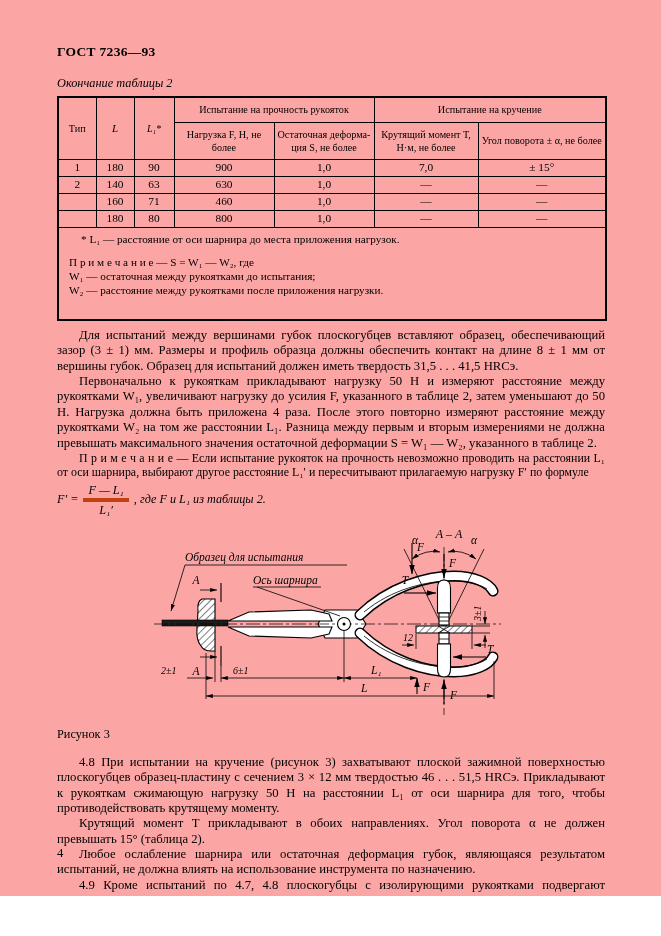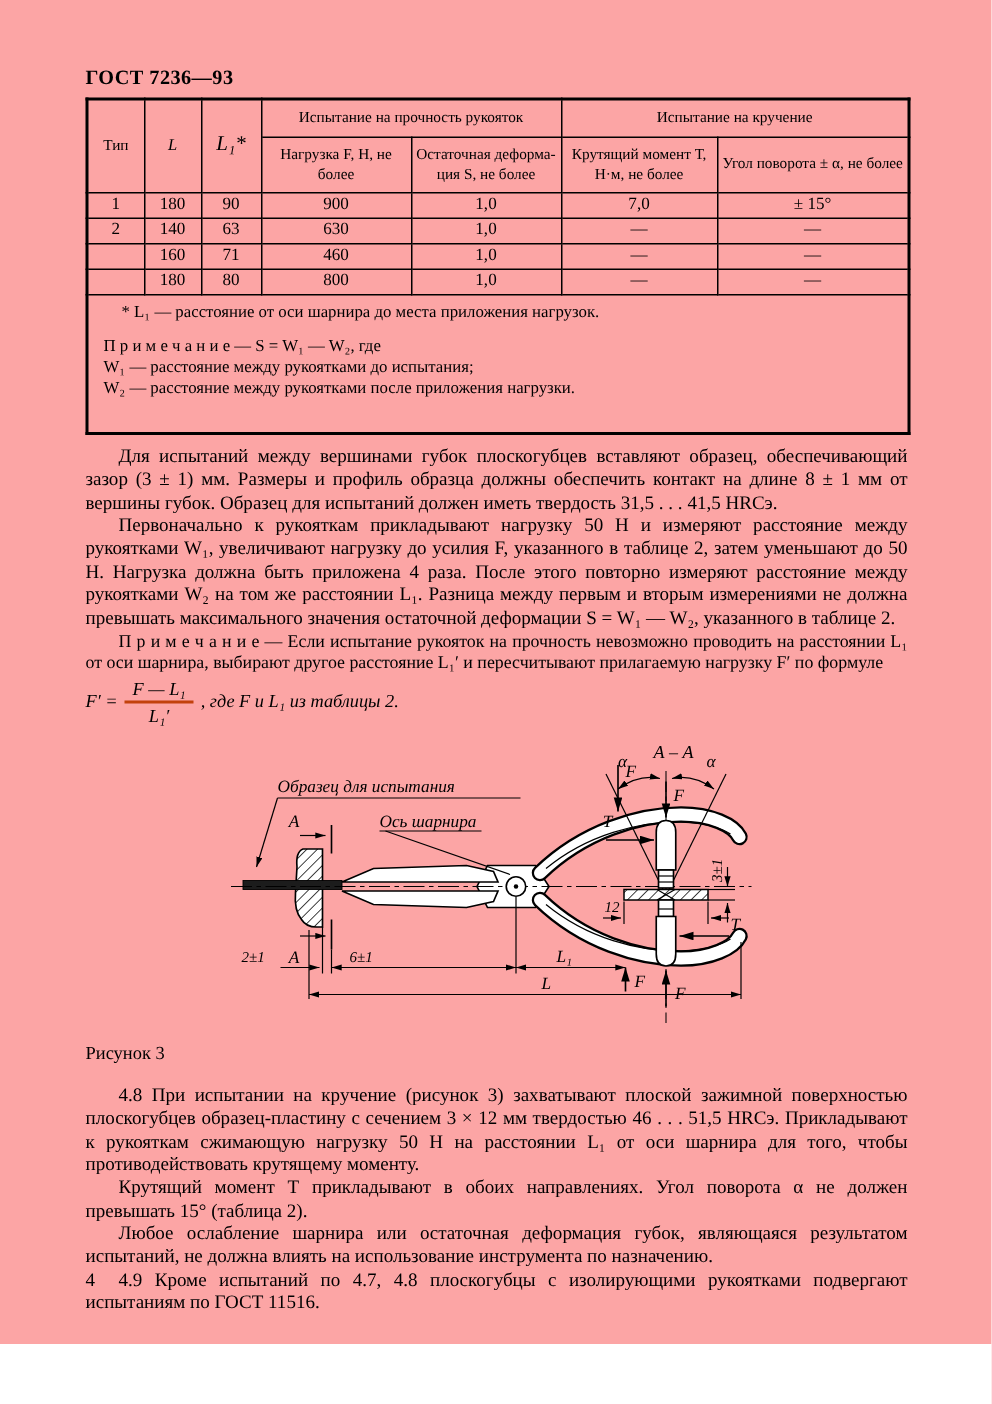--- a/index.html
+++ b/index.html
@@ -15,21 +15,21 @@
   .hrow2 th{height:34px;}
   td.c{font-size:11.4px;height:14px;line-height:1.05;}
   td.fnote{text-align:left;font-size:11.2px;line-height:1.25;padding:4px 10px 22px 10px;}
   .fn-star{padding-left:12px;}
   .fn-note{margin-top:9px;}
   .txt p{margin:0;font-size:12.7px;line-height:1.21;text-align:justify;text-indent:22px;}
   .txt p.first{margin-top:7px;}
   .txt p.small{font-size:11.9px;line-height:1.22;}
   .frm{display:flex;align-items:center;font-size:12.2px;margin:3px 0 0 0;font-style:italic;}
   .frac{display:inline-flex;flex-direction:column;align-items:center;margin:0 5px;line-height:1.15;}
-  .frac .num{padding:0 5px 1px 5px;border-bottom:2px solid #c2410c;}
+  .frac .num{padding:0 5px 1px 5px;border-bottom:4px solid #c2410c;}
   .frac .den{padding-top:1px;}
   .after{margin-top:12px !important;}
   .figwrap{margin-top:10px;margin-left:92px;width:430px;}
   .figcap{width:548px;font-size:12.3px;margin-top:4px;}
   .p48{margin-top:13px !important;}
   .pagenum{position:absolute;left:57px;top:846px;font-size:12.7px;}
   svg text{font-family:"Liberation Serif",serif;}
   .lbl{font-style:italic;font-size:11.5px;}
   .dim{font-style:italic;font-size:10px;}
   .dimb{font-style:italic;font-size:11.5px;}
@@ -39,36 +39,37 @@
   .cl{stroke:#000;stroke-width:.7;fill:none;stroke-dasharray:14 3 3 3;}
   .wfill{fill:#fff;stroke:#000;stroke-width:1.1;}
 </style>
 </head>
 <body>
 
 <div class="page">
   <div class="content">
 
     <div class="gost">ГОСТ 7236—93</div>
+    <div class="tcap">Окончание таблицы 2</div>
 
     <table>
       <colgroup>
         <col style="width:38px">
           <col style="width:38px">
           <col style="width:40px">
         <col style="width:100px">
           <col style="width:100px">
           <col style="width:104px">
           <col style="width:128px">
       </colgroup>
       <tbody>
           <tr class="hrow1">
         <th rowspan="2">Тип</th>
         <th rowspan="2" style="font-style:italic;font-size:11px">L</th>
-        <th rowspan="2" style="font-style:italic;font-size:14px">L₁*</th>
+        <th rowspan="2" style="font-style:italic;font-size:10px">L₁*</th>
         <th colspan="2">Испытание на прочность рукояток</th>
         <th colspan="2">Испытание на кручение</th>
       </tr>
       <tr class="hrow2">
         <th>Нагрузка F, Н, не более</th>
         <th>Остаточная деформа­ция S, не более</th>
         <th>Крутящий момент Т, Н·м, не более</th>
         <th>Угол поворота ± α, не более</th>
       </tr>
       <tr>
@@ -104,21 +105,21 @@
         <td class="c">80</td>
         <td class="c">800</td>
         <td class="c">1,0</td>
         <td class="c">—</td>
         <td class="c">—</td>
       </tr>
       <tr>
         <td class="fnote" colspan="7">
           <div class="fn-star">* L₁ — расстояние от оси шарнира до места приложения нагрузок.</div>
           <div class="fn-note">П р и м е ч а н и е — S = W₁ — W₂, где</div>
-          <div>W₁ — расстояние между рукоятками до испытания;</div>
+          <div>W₁ — остаточная между рукоятками до испытания;</div>
           <div>W₂ — расстояние между рукоятками после приложения нагрузки.</div>
         </td>
       </tr>
     </tbody>
       </table>
 
     <div class="txt">
       <p class="first">Для испытаний между вершинами губок плоскогубцев вставляют образец, обеспечивающий зазор (3 ± 1) мм. Размеры и профиль образца должны обеспечить контакт на длине 8 ± 1 мм от вершины губок. Образец для испытаний должен иметь твердость 31,5 . . . 41,5 HRCэ.</p>
       <p>Первоначально к рукояткам прикладывают нагрузку 50 Н и измеряют расстояние между рукоятками W₁, увеличивают нагрузку до усилия F, указанного в таблице 2, затем уменьшают до 50 Н. Нагрузка должна быть приложена 4 раза. После этого повторно измеряют расстояние между рукоятками W₂ на том же расстоянии L₁. Разница между первым и вторым измерениями не должна превышать максимального значения остаточной деформации S = W₁ — W₂, указанного в таблице 2.</p>
       <p class="small">П р и м е ч а н и е — Если испытание рукояток на прочность невозможно проводить на расстоянии L₁ от оси шарнира, выбирают другое расстояние L₁′ и пересчитывают прилагаемую нагрузку F′ по формуле</p>

